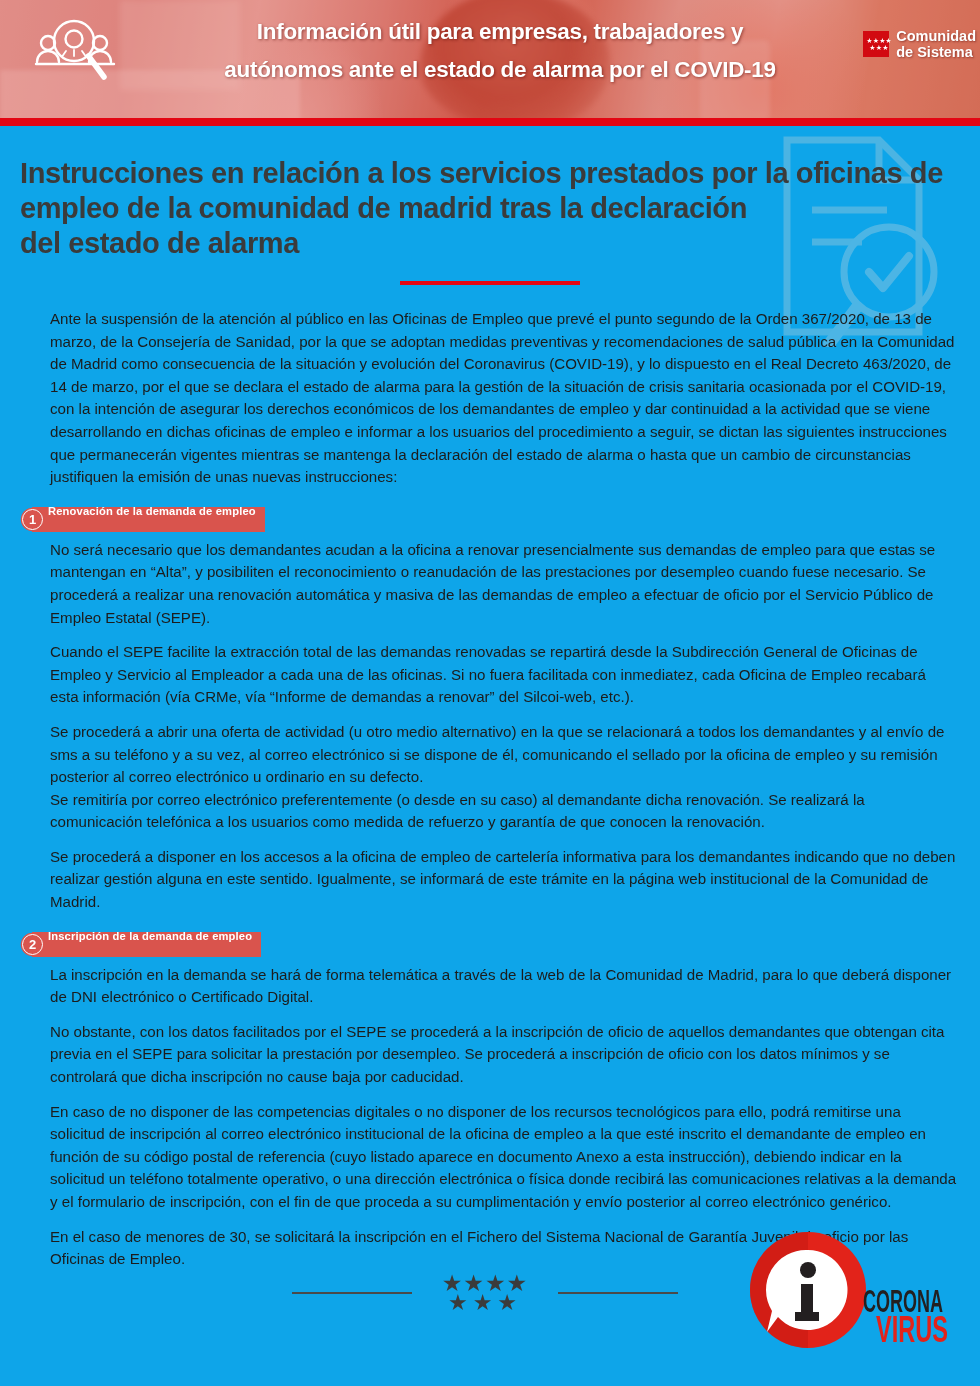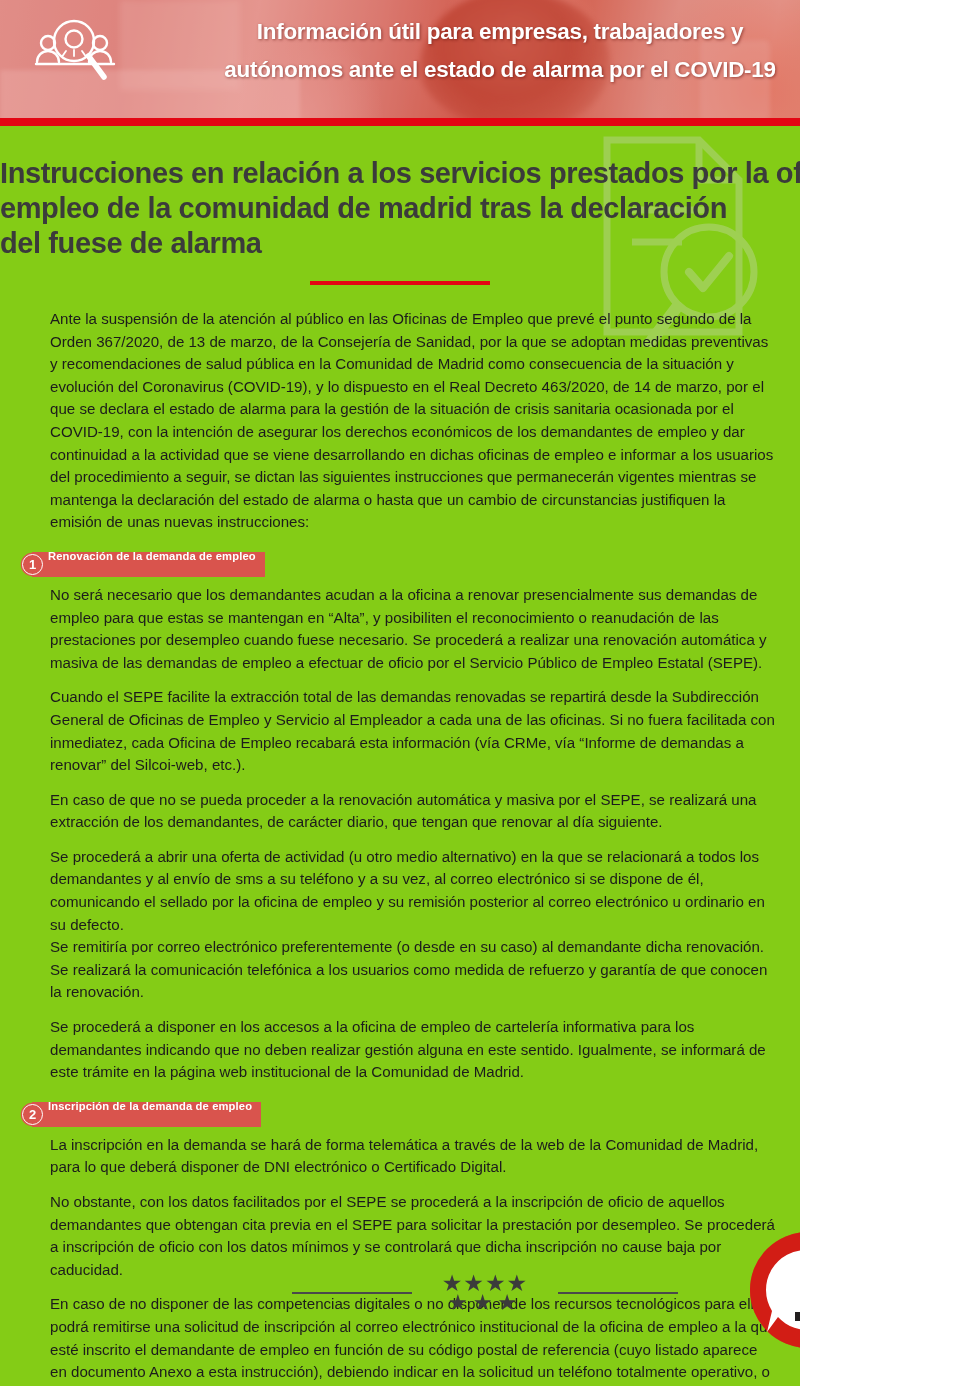--- a/index.html
+++ b/index.html
@@ -6,24 +6,24 @@
 
   html, body {
     width: 980px;
     height: 1386px;
     background: #ffffff;
     font-family: "Liberation Sans", sans-serif;
   }
 
   .page {
     position: relative;
-    width: 800px;
+    width: 980px;
     height: 1386px;
     overflow: hidden;
-    background: #84cc16;
+    background: #0ea5e9;
   }
 
   
   .banner {
     position: relative;
     width: 980px;
     height: 118px;
     overflow: hidden;
     background: #c98a88;
   }
@@ -109,21 +109,21 @@
     color: #ffffff;
     font-weight: bold;
     font-size: 22.5px;
     line-height: 38px;
     letter-spacing: -0.3px;
     text-shadow: 1px 1px 3px rgba(90,10,5,.55);
   }
 
   .cm-logo {
     position: absolute;
-    right: 30px;
+    right: 4px;
     top: 28px;
     display: flex;
     align-items: center;
     gap: 7px;
   }
   .cm-flag {
     width: 26px;
     height: 26px;
     background: #d20a11;
     position: relative;
@@ -340,37 +340,36 @@
     <g fill="none" stroke="#dcdcdc" stroke-width="7">
       <circle cx="122" cy="140" r="45"></circle>
       <path d="M90 175 L62 212" stroke-width="12" stroke-linecap="round"></path>
       <path d="M102 140 l14 16 l26 -32" stroke-width="8" stroke-linecap="round" stroke-linejoin="round"></path>
     </g>
   </svg>
 
   <div class="doc-title">
     <div>Instrucciones en relación a los servicios prestados por la oficinas de</div>
     <div>empleo de la comunidad de madrid tras la declaración</div>
-    <div>del fuese de alarma</div>
+    <div>del estado de alarma</div>
   </div>
   <div class="title-underline"></div>
 
   <div class="content">
 
     <p class="para">Ante la suspensión de la atención al público en las Oficinas de Empleo que prevé el punto segundo de la Orden 367/2020, de 13 de marzo, de la Consejería de Sanidad, por la que se adoptan medidas preventivas y recomendaciones de salud pública en la Comunidad de Madrid como consecuencia de la situación y evolución del Coronavirus (COVID-19), y lo dispuesto en el Real Decreto 463/2020, de 14 de marzo, por el que se declara el estado de alarma para la gestión de la situación de crisis sanitaria ocasionada por el COVID-19, con la intención de asegurar los derechos económicos de los demandantes de empleo y dar continuidad a la actividad que se viene desarrollando en dichas oficinas de empleo e informar a los usuarios del procedimiento a seguir, se dictan las siguientes instrucciones que permanecerán vigentes mientras se mantenga la declaración del estado de alarma o hasta que un cambio de circunstancias justifiquen la emisión de unas nuevas instrucciones:</p>
 
     
     <div class="section-head">
       <div class="section-num">1</div>
       <div class="section-label">Renovación de la demanda de empleo</div>
     </div>
 
     <p class="para">No será necesario que los demandantes acudan a la oficina a renovar presencialmente sus demandas de empleo para que estas se mantengan en “Alta”, y posibiliten el reconocimiento o reanudación de las prestaciones por desempleo cuando fuese necesario. Se procederá a realizar una renovación automática y masiva de las demandas de empleo a efectuar de oficio por el Servicio Público de Empleo Estatal (SEPE).</p>
     <p class="para">Cuando el SEPE facilite la extracción total de las demandas renovadas se repartirá desde la Subdirección General de Oficinas de Empleo y Servicio al Empleador a cada una de las oficinas. Si no fuera facilitada con inmediatez, cada Oficina de Empleo recabará esta información (vía CRMe, vía “Informe de demandas a renovar” del Silcoi-web, etc.).</p>
-    <p class="para">En caso de que no se pueda proceder a la renovación automática y masiva por el SEPE, se realizará una extracción de los demandantes, de carácter diario, que tengan que renovar al día siguiente.</p>
     <p class="para tight">Se procederá a abrir una oferta de actividad (u otro medio alternativo) en la que se relacionará a todos los demandantes y al envío de sms a su teléfono y a su vez, al correo electrónico si se dispone de él, comunicando el sellado por la oficina de empleo y su remisión posterior al correo electrónico u ordinario en su defecto.</p>
     <p class="para">Se remitiría por correo electrónico preferentemente (o desde en su caso) al demandante dicha renovación. Se realizará la comunicación telefónica a los usuarios como medida de refuerzo y garantía de que conocen la renovación.</p>
     <p class="para">Se procederá a disponer en los accesos a la oficina de empleo de cartelería informativa para los demandantes indicando que no deben realizar gestión alguna en este sentido. Igualmente, se informará de este trámite en la página web institucional de la Comunidad de Madrid.</p>
 
     
     <div class="section-head">
       <div class="section-num">2</div>
       <div class="section-label">Inscripción de la demanda de empleo</div>
     </div>
 

